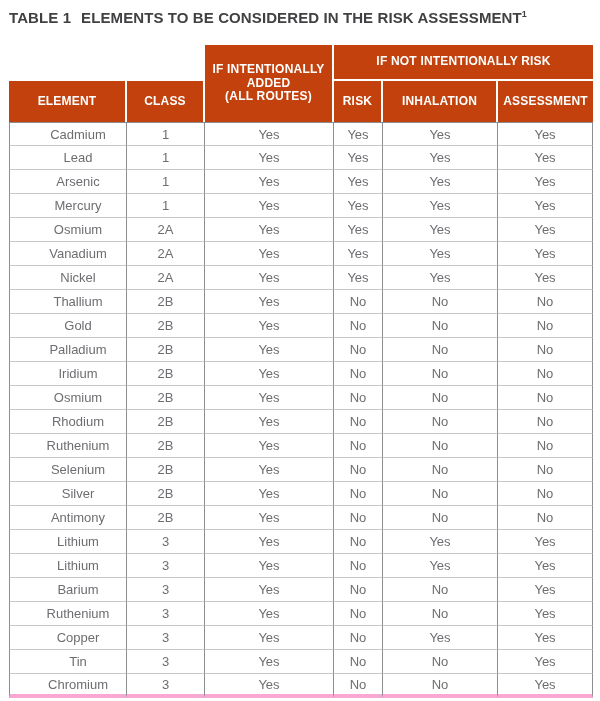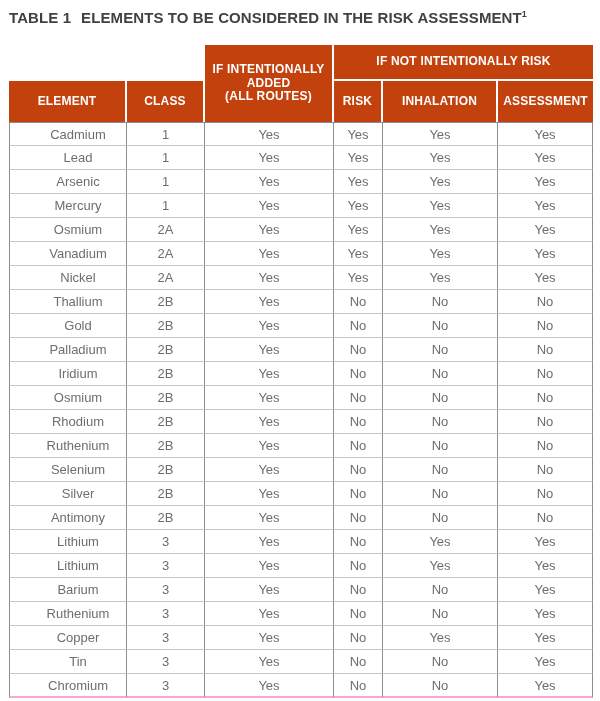--- a/index.html
+++ b/index.html
@@ -72,21 +72,21 @@
     border-right: 1px solid #8B8D90;
     border-bottom: 1px solid #C6C7C9;
     padding: 0;
   }
   td.el {
     text-align: center;
     padding-left: 20px;
     border-left: 1px solid #8B8D90;
   }
   tbody tr:first-child td { border-top: 1px solid #8B8D90; }
-  tbody tr:last-child td  { border-bottom: 2px solid #f9a8d4; margin-left: 23px; }
+  tbody tr:last-child td  { border-bottom: 4px solid #f9a8d4; margin-left: 23px; }
 </style>
 </head>
 <body>
 
 <div class="page">
 
   <div class="title-bar">
     <span class="title-label">TABLE 1</span><span class="title-text">ELEMENTS TO BE CONSIDERED IN THE RISK ASSESSMENT</span><span class="title-sup">1</span>
   </div>
 

